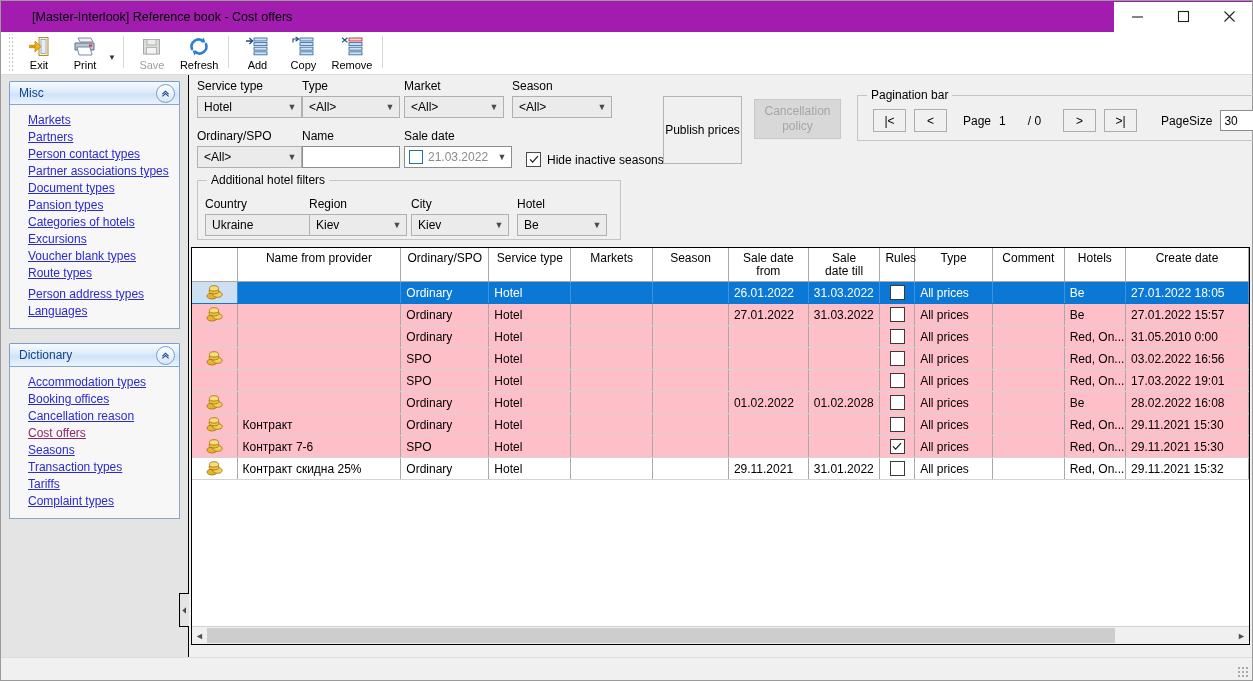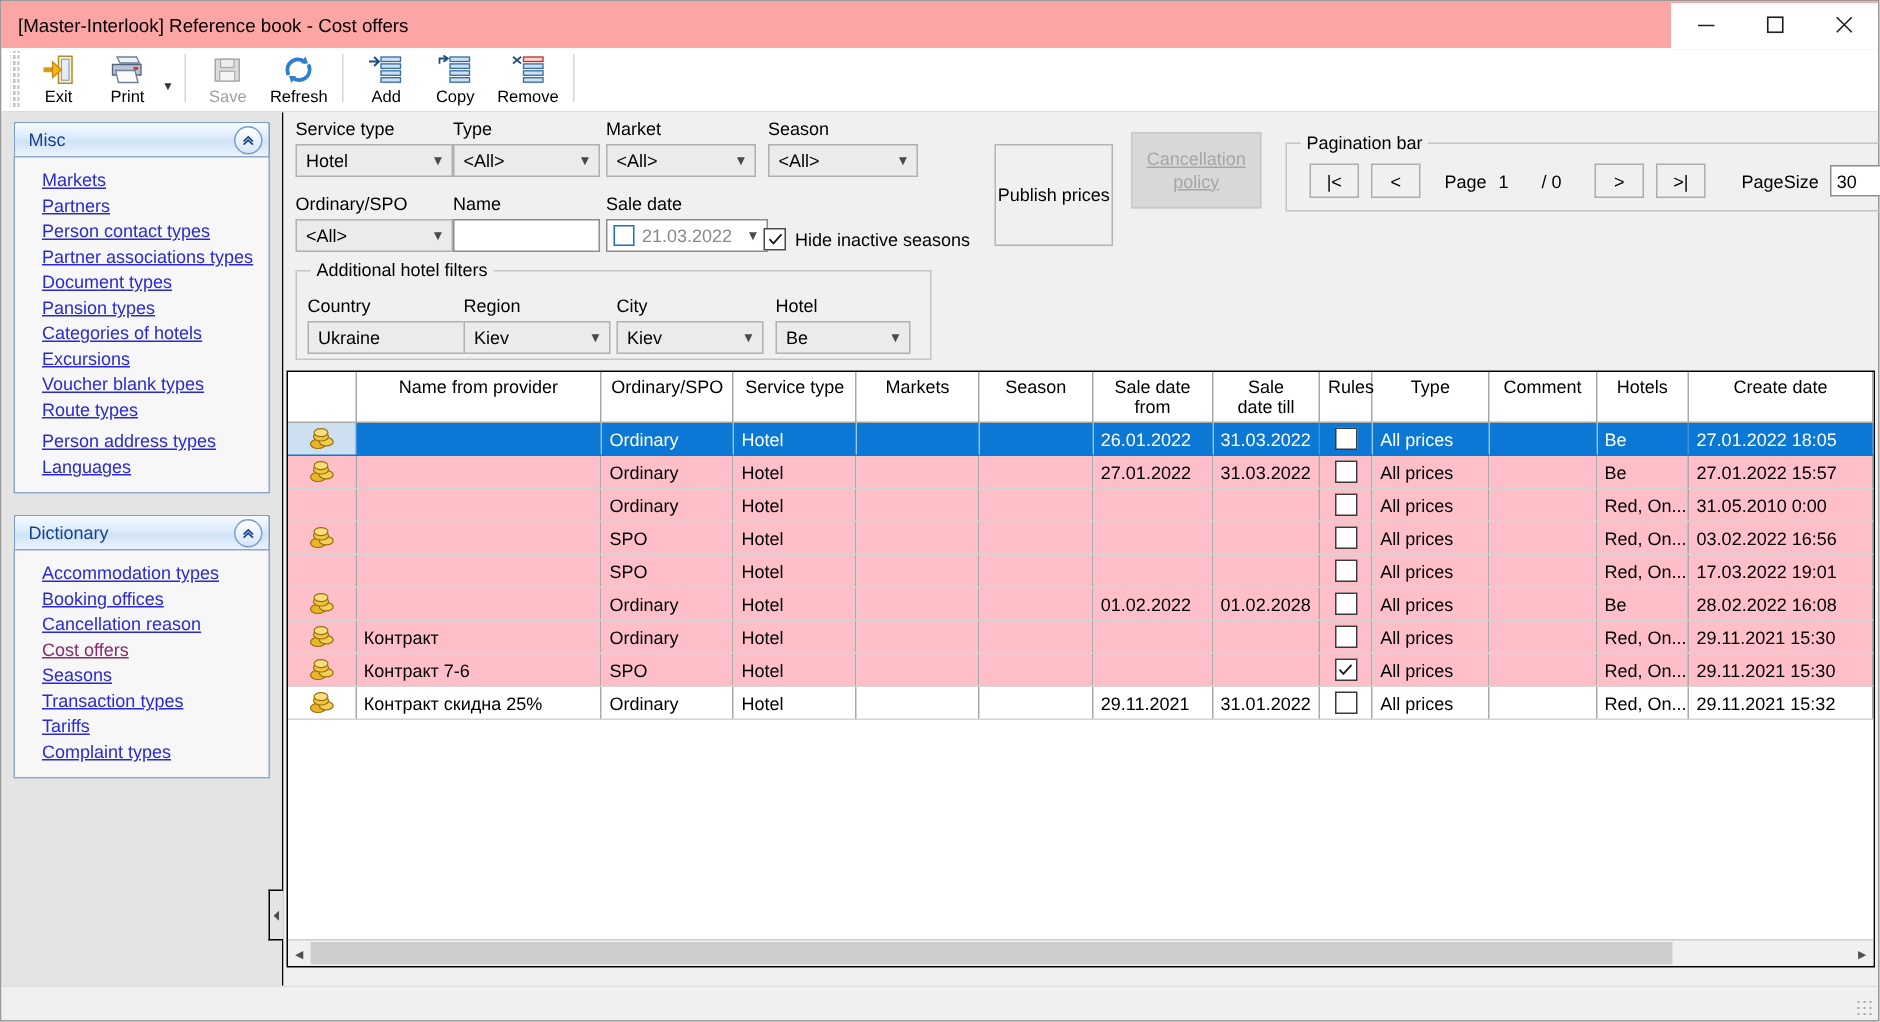--- a/index.html
+++ b/index.html
@@ -11,23 +11,24 @@
   }
   .win{
     position:absolute;inset:0;
     border:1px solid #9a9a9a;
     background:#f0f0f0;box-sizing:border-box;
     display:flex;flex-direction:column;
   }
 
   
   .titlebar{
-    height:31px;flex:0 0 31px;background:#fca5a5;
+    height:31px;flex:0 0 31px;background:#a21caf;
     display:flex;align-items:center;
     border-bottom:1px solid #ffffff;
+    padding-left:20px;
   }
   .title-text{padding-left:11px;font-size:12.5px;color:#000;white-space:nowrap;}
   .title-spacer{flex:1;}
   .winbtn{
     width:46px;height:30px;display:flex;align-items:center;justify-content:center;
     background:#ffffff;
   }
   .winbtn svg{display:block;}
 
   
@@ -442,21 +443,21 @@
 
         <div class="fgroup" style="left:215px;top:54px;width:108px;">
           <div class="flabel">Sale date</div>
           <div class="datebox" style="width:108px;">
             <span class="dchk"></span>
             <span>21.03.2022</span>
             <span class="carr">▼</span>
           </div>
         </div>
 
-        <div class="fgroup" style="left:320px;top:77px;">
+        <div class="fgroup" style="left:337px;top:77px;">
           <div class="chkrow">
             <span class="chkbox">
               <svg width="10" height="9" viewBox="0 0 10 9">
                   <path d="M1 4.4 L3.6 7.2 L9 1.2" fill="none" stroke="#1a1a1a" stroke-width="1.2"></path>
                 </svg>
             </span>
             <span>Hide inactive seasons</span>
           </div>
         </div>
 
@@ -490,21 +491,21 @@
 
         <div class="fgroup" style="left:328px;top:122px;width:90px;">
           <div class="flabel">Hotel</div>
           <div class="combo" style="width:90px;">
             <span class="cv">Be</span>
             <span class="carr">▼</span>
           </div>
         </div>
 
         <div class="btn" style="position:absolute;left:474px;top:21px;width:79px;height:68px;">Publish prices</div>
-        <div class="btn dis" style="position:absolute;left:565px;top:13px;width:87px;height:51px;white-space:pre-line;text-decoration:underline;">Cancellation
+        <div class="btn dis" style="position:absolute;left:565px;top:24px;width:87px;height:40px;white-space:pre-line;">Cancellation
 policy</div>
 
         <div class="fieldset" style="left:668px;top:20px;width:576px;height:46px;">
           <div class="fs-legend">Pagination bar</div>
         </div>
         <div style="position:absolute;left:684px;top:34px;display:flex;align-items:center;gap:8px;">
           <div class="pg-btn">|&lt;</div>
           <div class="pg-btn">&lt;</div>
           <div class="pg-txt" style="margin-left:8px;">Page</div>
           <div class="pg-txt">1</div>

